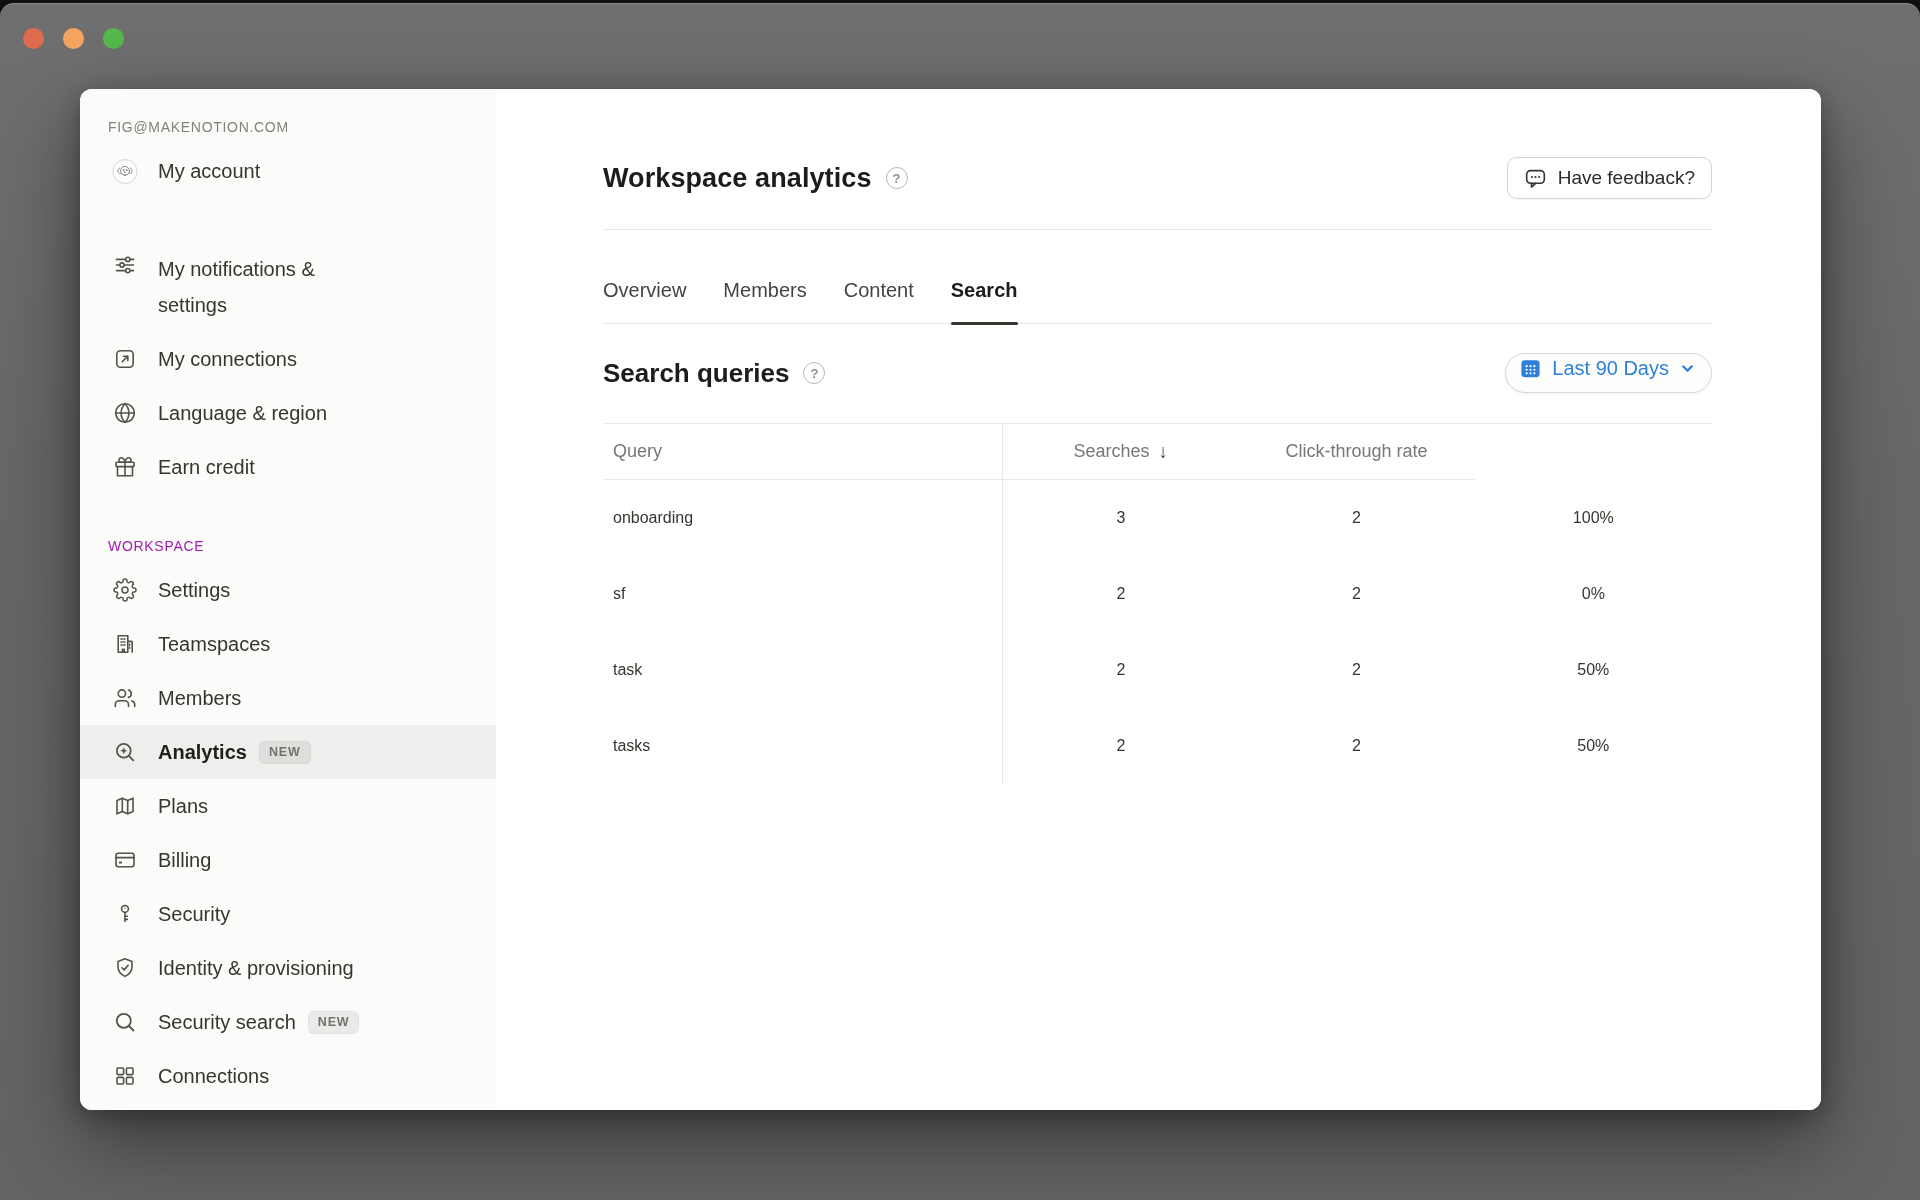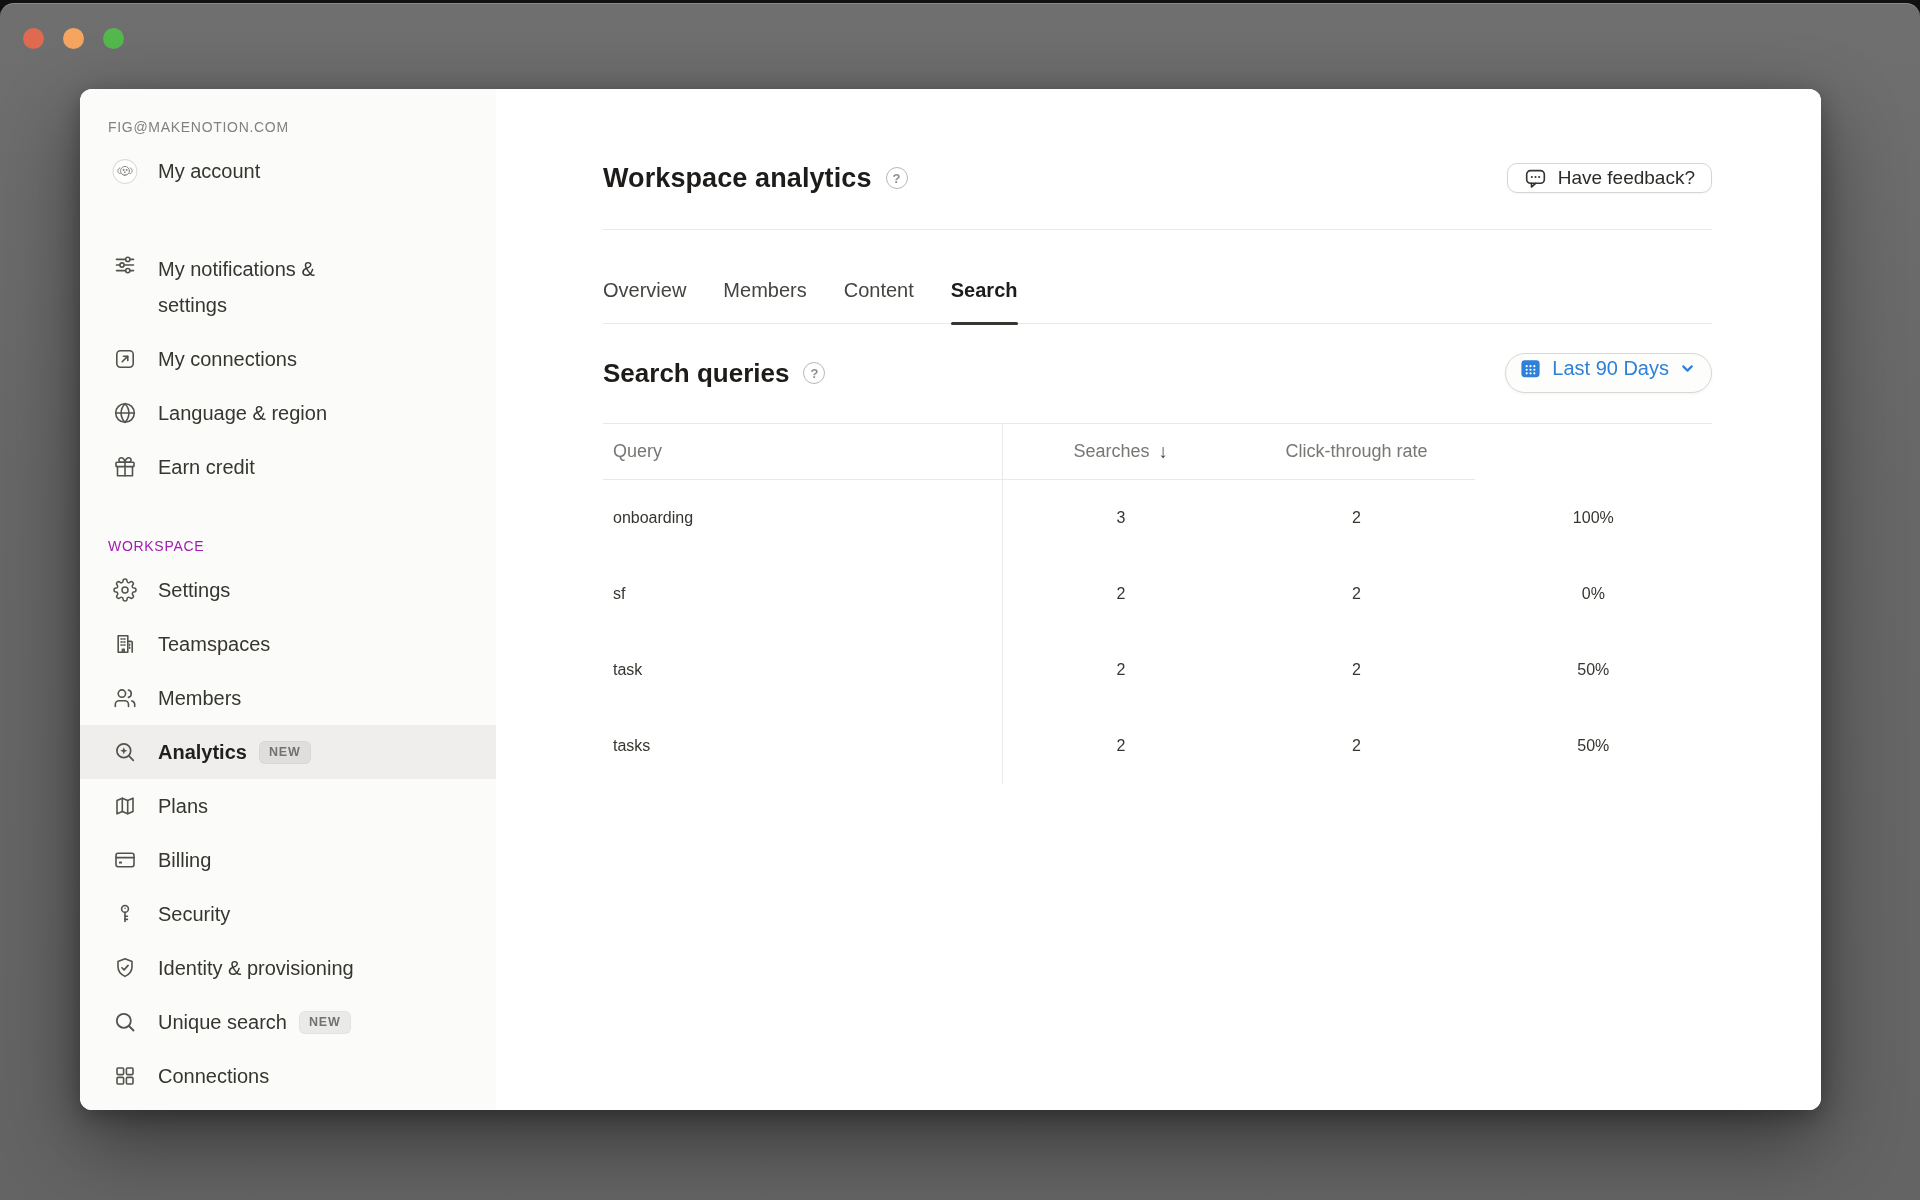--- a/index.html
+++ b/index.html
@@ -39,21 +39,21 @@
     letter-spacing:0.7px; color:#a21caf; }
 
   
   .main { flex:1; padding:68px 109px 0 107px; background:#fff; }
   .main-header { display:flex; justify-content:space-between; align-items:center; height:42px; }
   .title-wrap { display:flex; align-items:center; gap:14px; }
   h1 { font-size:27px; font-weight:700; color:#1d1c1a; letter-spacing:0.1px; }
   .help { width:22px; height:22px; border:1.5px solid #bab8b5; border-radius:50%;
     color:#8f8e8a; font-size:13px; font-weight:700; display:flex; align-items:center;
     justify-content:center; line-height:1; }
-  .feedback-btn { display:flex; align-items:center; gap:11px; height:30px; padding:0 16px;
+  .feedback-btn { display:flex; align-items:center; gap:11px; height:42px; padding:0 16px;
     border:1px solid #d7d5d2; border-radius:10px; background:#fff; font-size:19px;
     font-weight:500; color:#2c2b27; box-shadow:0 1px 2px rgba(0,0,0,0.04); cursor:pointer; }
 
   .divider { border-top:1px solid #e9e9e7; margin-top:30px; }
 
   .tabs { display:flex; gap:37px; padding-top:49px; border-bottom:1px solid #e9e9e7; }
   .tab { font-size:20px; color:#454440; padding-bottom:21px; position:relative; cursor:pointer; }
   .tab.active { color:#1d1c1a; font-weight:700; }
   .tab.active::after { content:""; position:absolute; left:0; right:0; bottom:-2px;
     height:3px; background:#37352f; border-radius:2px; }
@@ -247,21 +247,21 @@
           <span class="sb-label">Identity &amp; provisioning</span>
         </div>
 
         <div class="sb-item">
           <span class="sb-icon">
             <svg width="24" height="24" viewBox="0 0 24 24" fill="none" stroke="currentColor" stroke-width="1.8" stroke-linecap="round">
                 <circle cx="10.8" cy="10.8" r="7"></circle>
                 <path d="M16 16l4.5 4.5"></path>
               </svg>
           </span>
-          <span class="sb-label">Unique search</span>
+          <span class="sb-label">Security search</span>
           <span class="badge">NEW</span>
         </div>
 
         <div class="sb-item">
           <span class="sb-icon">
             <svg width="24" height="24" viewBox="0 0 24 24" fill="none" stroke="currentColor" stroke-width="1.6">
                 <rect x="4" y="4" width="6.6" height="6.6" rx="1"></rect>
                 <rect x="13.4" y="4" width="6.6" height="6.6" rx="1"></rect>
                 <rect x="4" y="13.4" width="6.6" height="6.6" rx="1"></rect>
                 <rect x="13.4" y="13.4" width="6.6" height="6.6" rx="1"></rect>

